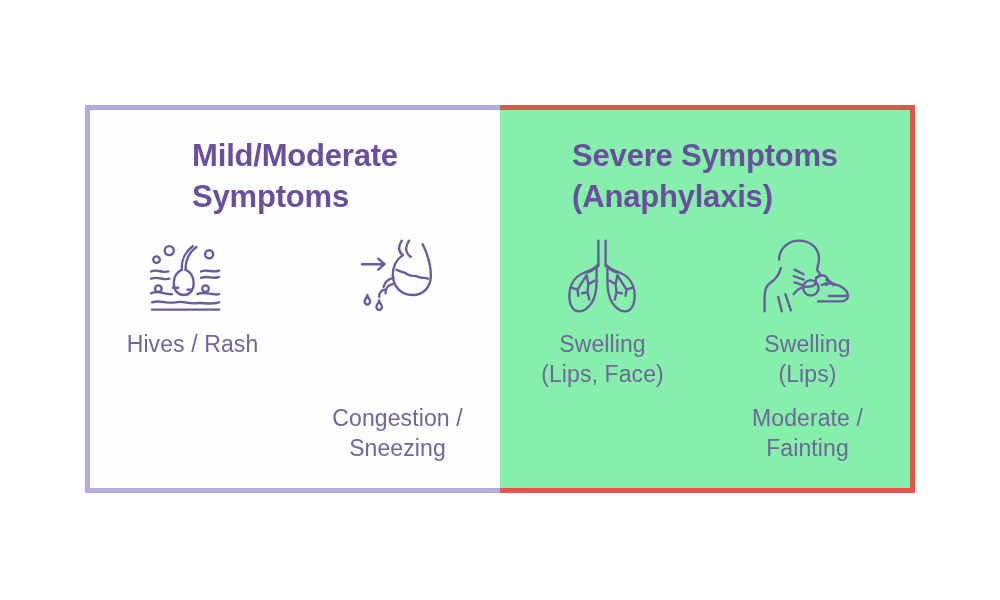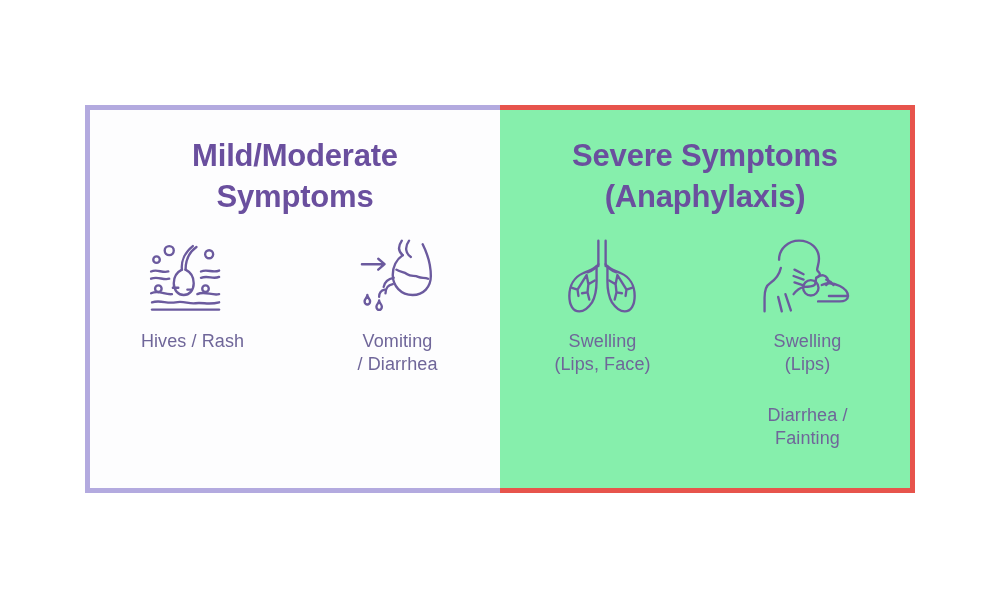--- a/index.html
+++ b/index.html
@@ -56,21 +56,21 @@
   }
 
   
   .panel-title {
     margin: 0;
     padding-top: 26px;
     font-size: 31px;
     line-height: 1.32;
     font-weight: bold;
     color: #6a4f9e;
-    text-align: center;
+    text-align: left;
     letter-spacing: -0.2px;
     white-space: pre-line;
   }
 
   
   .columns {
     display: flex;
     width: 100%;
     flex: 1 1 auto;
     padding-top: 18px;
@@ -92,21 +92,21 @@
     justify-content: center;
   }
   .icon-box svg {
     width: 92px;
     height: 78px;
     display: block;
     overflow: visible;
   }
 
   .sym-label {
-    font-size: 18px;
+    font-size: 23px;
     line-height: 1.30;
     color: #6f6699;
     text-align: center;
     white-space: pre-line;
     letter-spacing: 0.1px;
   }
   .sym-label.primary  { margin-top: 14px; }
   .sym-label.secondary{ position: absolute; top: 168px; left: 0; right: 0; }
 
   
@@ -168,22 +168,22 @@
 
               <path d="M43 45c-6 1-10 5-11 10M33 58c-4 1-6 4-6 8"></path>
               <path d="M42 52c-5 1-8 5-8 10"></path>
 
               <path d="M46 36c4 3 8 2 12 5 4 3 8 1 12 3 4 2 7 0 11 2"></path>
 
               <path d="M14 64c0 3-3 4-3 7 0 2 1.6 3.4 3 3.4S17 73 17 71c0-3-3-4-3-7z"></path>
               <path d="M27 70c0 3-3 4-3 7 0 2 1.6 3.4 3 3.4s3-1.4 3-3.4c0-3-3-4-3-7z"></path>
             </svg>
           </div>
-          <div class="sym-label primary" style="color: rgb(111, 102, 153);">Vomiting
-/ Diarrhea</div>
+          <div class="sym-label secondary" style="color: rgb(111, 102, 153);">Congestion /
+Sneezing</div>
         </div>
 
       </div>
     </section>
 
     <section class="panel panel-right" style="--severe: #e7544c; background: #86efac;">
 
       <h2 class="panel-title" style="color: rgb(106, 79, 158);">Severe Symptoms
 (Anaphylaxis)</h2>
 
@@ -227,21 +227,21 @@
               <circle cx="52" cy="56" r="8.5"></circle>
 
               <path d="M60 44c4-3 8-2 10 1 2 3 1 6-1 8"></path>
               <path d="M64 53c6-3 14-2 20 1 6 3 9 7 9 11 0 4-4 6-9 6H60"></path>
               <path d="M72 65h21"></path>
               <path d="M69 47c3 1 6 3 8 6"></path>
             </svg>
           </div>
           <div class="sym-label primary" style="color: rgb(111, 102, 153);">Swelling
 (Lips)</div>
-          <div class="sym-label secondary" style="color: rgb(111, 102, 153);">Diarrhea /
+          <div class="sym-label secondary" style="color: rgb(111, 102, 153);">Moderate /
 Fainting</div>
         </div>
 
       </div>
     </section>
 
   </div>
 </div>
 
 </body></html>

